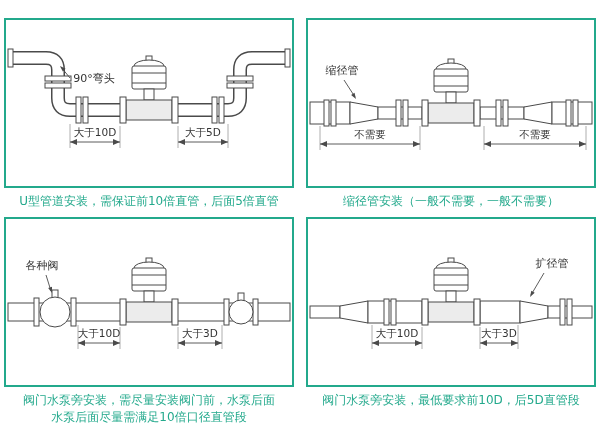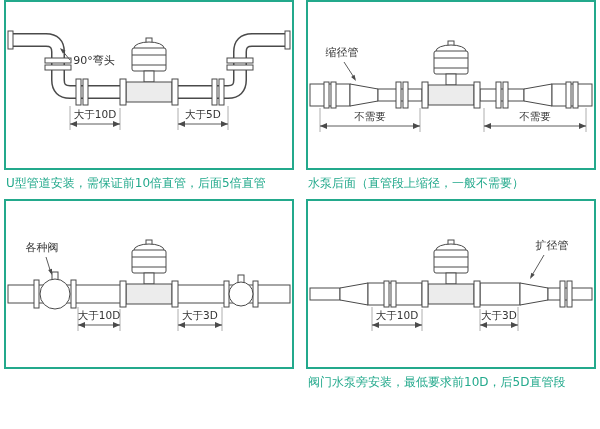--- a/index.html
+++ b/index.html
@@ -6,34 +6,34 @@
   * { box-sizing:border-box; }
   html,body { margin:0; padding:0; }
   body {
     width:600px; height:429px; background:#ffffff; overflow:hidden;
     font-family:"DejaVu Sans", sans-serif;
   }
   .page {
     display:grid;
     grid-template-columns:290px 290px;
     column-gap:12px; row-gap:6px;
-    padding:0 4px 2px 4px;
+    padding:18px 4px 2px 4px;
   }
   .cell { display:flex; flex-direction:column; }
   .panel {
     border:2px solid var(--accent);
     background:#ffffff;
     height:170px;
   }
   .panel svg { display:block; width:286px; height:166px; }
   .caption {
     color:var(--accent);
     font-size:12px;
     line-height:1.4;
-    text-align:left;
+    text-align:center;
     padding:5px 2px 1px 2px;
   }
   .cap-line { display:block; }
   
   .pipeO { fill:none; stroke:var(--ink); stroke-width:14; }
   .pipeI { fill:none; stroke:#ffffff; stroke-width:11; }
   .pl { fill:#ffffff; stroke:var(--ink); stroke-width:1; }
   .pg { fill:#ececec; stroke:var(--ink); stroke-width:1; }
   .ln { fill:none; stroke:var(--ink); stroke-width:1; }
   .dimln { fill:none; stroke:var(--ink); stroke-width:0.9; }
@@ -147,21 +147,21 @@
           <line class="ext" x1="176" y1="106" x2="176" y2="130"></line>
           <line class="ext" x1="278" y1="106" x2="278" y2="130"></line>
           <line class="dimln" x1="176" y1="124" x2="278" y2="124"></line>
           <polygon class="ah" points="176,124 183,121 183,127"></polygon>
           <polygon class="ah" points="278,124 271,121 271,127"></polygon>
           <text class="lbl" x="227" y="118" text-anchor="middle">不需要</text>
         </g>
       </svg>
     </div>
     <div class="caption">
-      <span class="cap-line">水泵后面（直管段上缩径，一般不需要）</span>
+      <span class="cap-line">缩径管安装（一般不需要，一般不需要）</span>
       <span class="cap-line"></span>
     </div>
   </div>
 
   <div class="cell">
     <div class="panel">
       <svg viewBox="0 0 286 166">
         <rect class="pl" x="2" y="84" width="282" height="18"></rect>
         <g>
           <rect class="pl" x="28" y="79" width="5" height="28"></rect>
@@ -192,20 +192,24 @@
         <g>
           <line class="ext" x1="172" y1="108" x2="172" y2="130"></line>
           <line class="ext" x1="216" y1="106" x2="216" y2="130"></line>
           <line class="dimln" x1="172" y1="124" x2="216" y2="124"></line>
           <polygon class="ah" points="172,124 179,121 179,127"></polygon>
           <polygon class="ah" points="216,124 209,121 209,127"></polygon>
           <text class="lbl" x="194" y="118" text-anchor="middle">大于3D</text>
         </g>
       </svg>
     </div>
+    <div class="caption">
+      <span class="cap-line">阀门水泵旁安装，需尽量安装阀门前，水泵后面</span>
+      <span class="cap-line">水泵后面尽量需满足10倍口径直管段</span>
+    </div>
   </div>
 
   <div class="cell">
     <div class="panel">
       <svg viewBox="0 0 286 166">
         <g>
           <rect class="pl" x="2" y="87" width="30" height="12"></rect>
           <polygon class="pl" points="32,87 60,82 60,104 32,99"></polygon>
           <rect class="pl" x="60" y="82" width="54" height="22"></rect>
           <rect class="pl" x="172" y="82" width="40" height="22"></rect>

